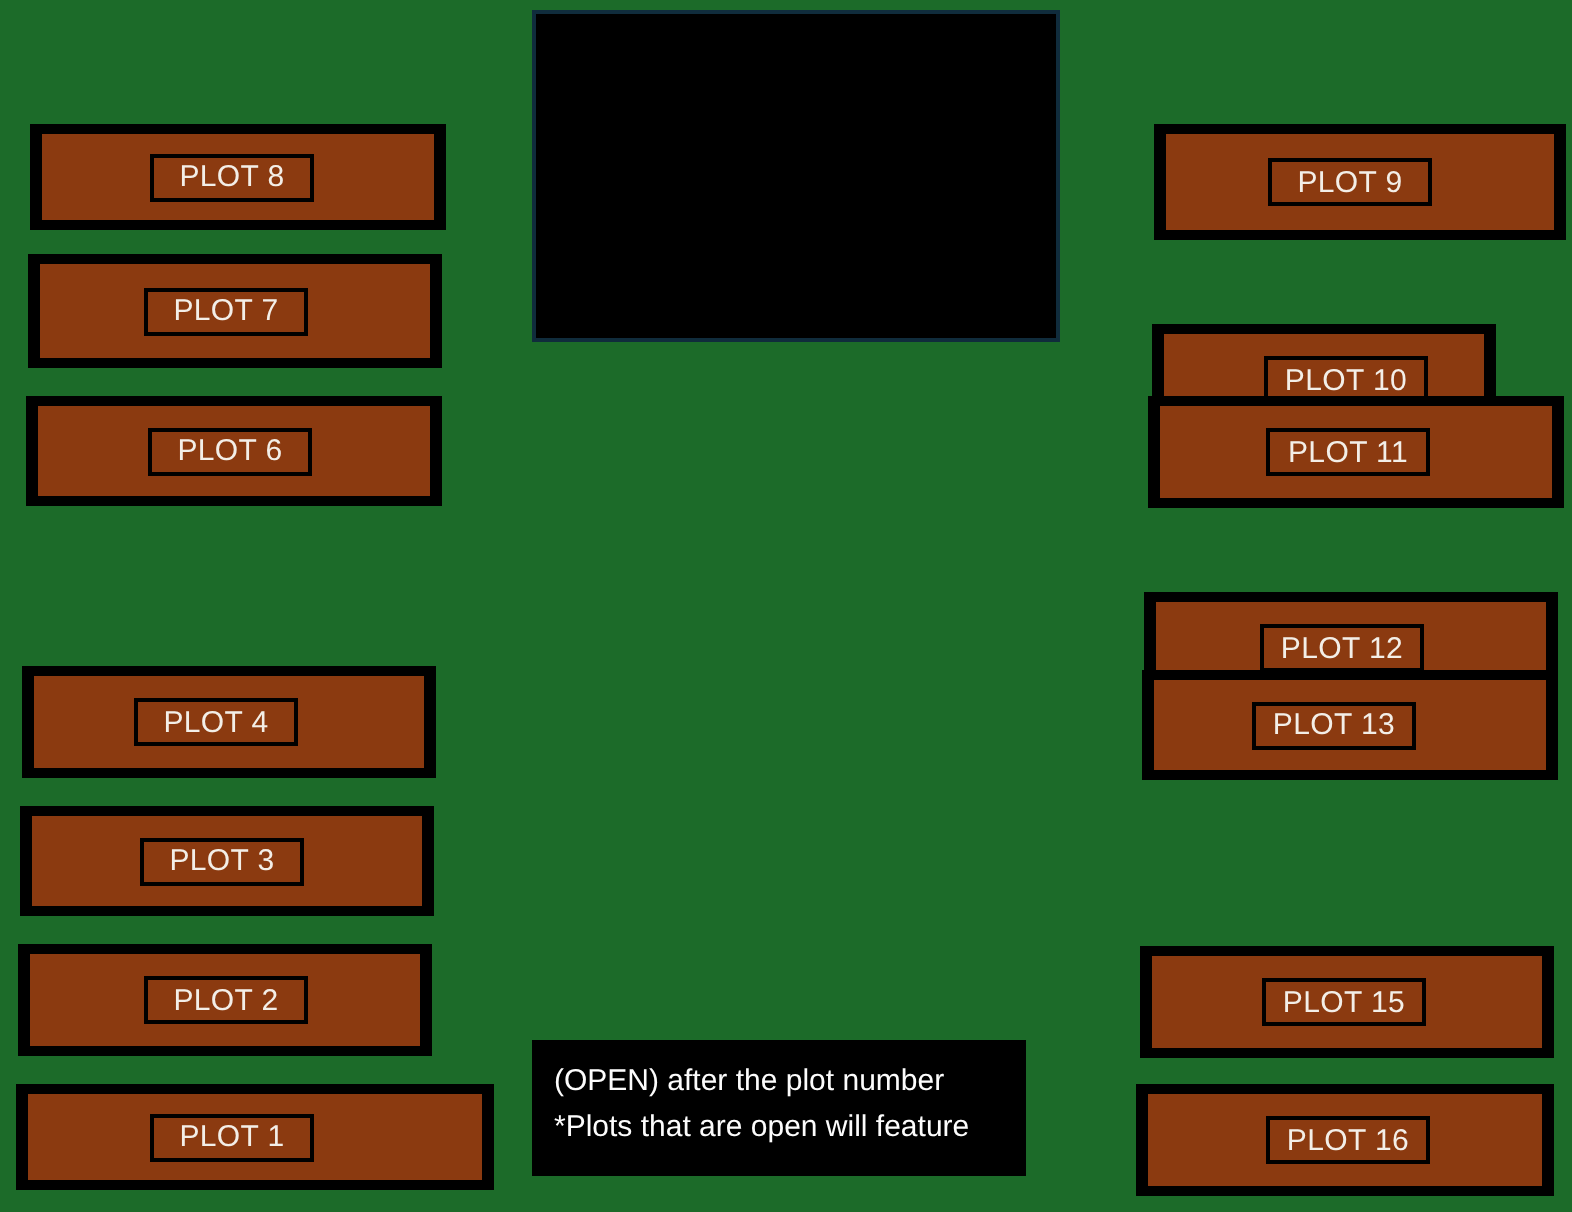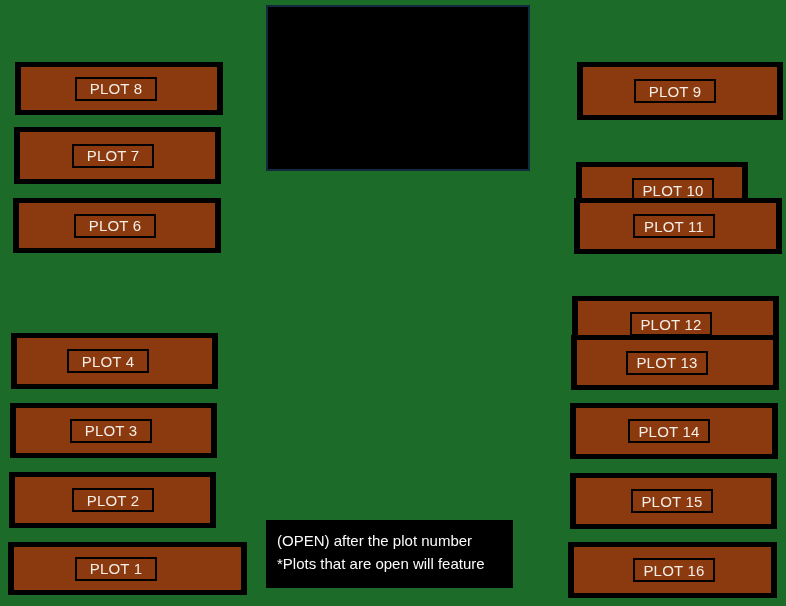--- a/index.html
+++ b/index.html
@@ -80,23 +80,20 @@
   </div>
   <div class="plot" style="left:574px; top:198px; width:208px; height:56px;">
     <div class="plot-label" style="left:53px;">PLOT 11</div>
   </div>
   <div class="plot" style="left:572px; top:268px; width:207px; height:56px;margin-top:28px;">
     <div class="plot-label" style="left:52px;">PLOT 12</div>
   </div>
   <div class="plot" style="left:571px; top:335px; width:208px; height:55px;">
     <div class="plot-label" style="left:49px;">PLOT 13</div>
   </div>
-  <div class="plot" style="left:570px; top:403px; width:208px; height:56px;">
-    <div class="plot-label" style="left:52px;">PLOT 14</div>
-  </div>
   <div class="plot" style="left:570px; top:473px; width:207px; height:56px;">
     <div class="plot-label" style="left:55px;">PLOT 15</div>
   </div>
   <div class="plot" style="left:568px; top:542px; width:209px; height:56px;">
     <div class="plot-label" style="left:59px;">PLOT 16</div>
   </div>
 
   <div class="note">
     <div>(OPEN) after the plot number</div>
     <div>*Plots that are open will feature</div>

